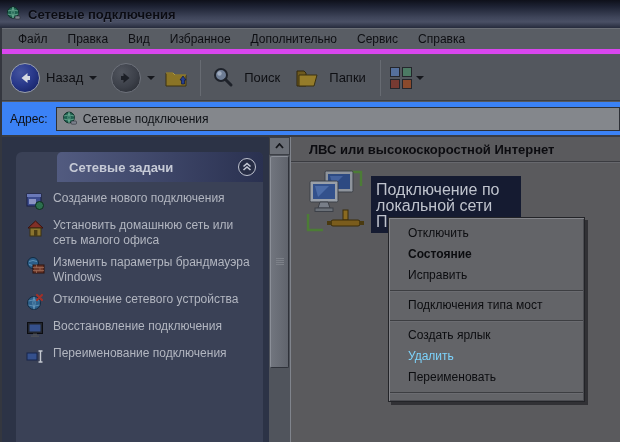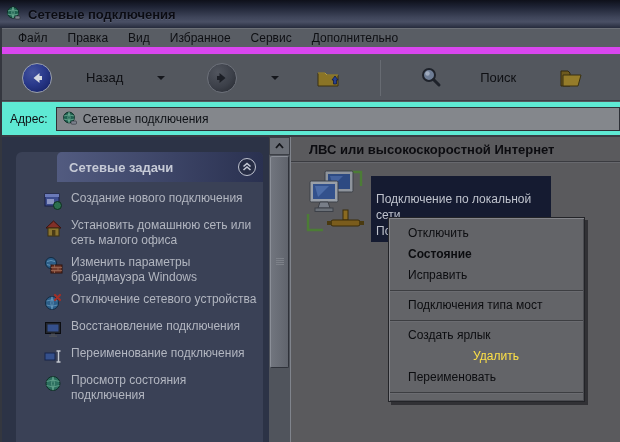--- a/index.html
+++ b/index.html
@@ -15,96 +15,96 @@
   .titlebar{
     position:absolute;top:0;left:0;right:0;height:28px;
     background:linear-gradient(180deg,#0e101a 0%,#1c2132 22%,#3f455a 62%,#4a5065 78%,#262b3c 100%);
     display:flex;align-items:center;padding-left:6px;
   }
   .titlebar .title{color:#0b0c13;font-weight:bold;font-size:13px;margin-left:6px;text-shadow:0 1px 0 rgba(120,126,145,.35);}
 
   
   .menubar{
     position:absolute;top:28px;left:2px;right:0;height:26px;background:#595d64;
-    border-top:1px solid #6c7077;border-bottom:7px solid #d946ef;
+    border-top:1px solid #6c7077;border-bottom:5px solid #d946ef;
     display:flex;align-items:center;padding-left:6px;font-size:12px;color:#0e0f13;
   }
   .menubar .mitem{padding:4px 10px;cursor:default;}
 
   
   .toolbar{
     position:absolute;top:55px;left:2px;right:0;height:46px;background:#53575e;
-    border-bottom:1px solid #3b3e45;display:flex;align-items:center;padding-left:20px;
-    font-size:13px;color:#0e0f13;gap:28px;
+    border-bottom:1px solid #3b3e45;display:flex;align-items:center;padding-left:8px;
+    font-size:13px;color:#0e0f13;
   }
   .circle-btn{width:30px;height:30px;border-radius:50%;border:1px solid #9aa0ac;
     display:flex;align-items:center;justify-content:center;flex-shrink:0;}
   .circle-back{background:radial-gradient(circle at 35% 30%,#44549e 0%,#2a3a8c 45%,#101c5c 100%);}
   .circle-fwd{background:radial-gradient(circle at 35% 30%,#51555e 0%,#3c4049 55%,#23262d 100%);border-color:#6d717a;}
   .tb-label{margin:0 4px 0 6px;}
   .caret{width:0;height:0;border-left:4px solid transparent;border-right:4px solid transparent;border-top:4px solid #15171c;margin:0 6px 0 2px;}
   .tb-sep{width:1px;height:36px;background:#3f424a;border-right:1px solid #676b72;margin:0 7px;}
   .tb-icon{margin:0 3px;flex-shrink:0;}
   .views-grid{display:grid;grid-template-columns:10px 10px;grid-template-rows:10px 10px;gap:2px;margin:0 2px;}
   .views-grid span{display:block;border:1px solid #24262c;}
 
   
   .addressbar{
-    position:absolute;top:102px;left:2px;right:0;height:35px;background:#5eead4;
+    position:absolute;top:102px;left:2px;right:0;height:35px;background:#3b82f6;
     border-bottom:2px solid #393c43;display:flex;align-items:center;padding:0 0 0 8px;
     font-size:12px;color:#0e0f13;
   }
   .addr-label{margin-right:8px;}
   .addr-input{flex:1;height:24px;background:#84878c;border:1px solid #2e3137;
     display:flex;align-items:center;padding:0 5px;color:#0f1217;gap:5px;}
 
   
   .sidebar{position:absolute;left:2px;top:137px;width:267px;bottom:0;background:#2c3346;}
   .taskbox{position:absolute;left:14px;top:15px;width:247px;bottom:-6px;background:#3a4156;border-radius:6px 6px 0 0;}
   .taskbox-header{
     height:30px;border-radius:5px 5px 0 0;
     background:linear-gradient(90deg,#525b80 0%,#3c4466 55%,#2a3150 100%);
     display:flex;align-items:center;justify-content:space-between;
     padding:0 7px 0 12px;color:#c6cad6;font-weight:bold;font-size:13px;margin-left:41px;
   }
   .chevron-btn{width:18px;height:18px;border-radius:50%;border:1px solid #bfc3d0;background:#272d45;
     display:flex;align-items:center;justify-content:center;}
-  .task-list{padding:9px 6px 0 10px;display:flex;flex-direction:column;gap:7px;margin-left:18px;}
+  .task-list{padding:9px 6px 0 10px;display:flex;flex-direction:column;gap:7px;}
   .task-item{display:flex;gap:8px;font-size:12px;line-height:15px;color:#b2b6c0;cursor:default;}
   .task-item svg{flex-shrink:0;margin-top:1px;}
 
   
   .vscroll{position:absolute;left:269px;top:137px;width:21px;bottom:0;background:#50545c;}
   .scroll-btn{position:absolute;top:0;left:0;right:0;height:18px;background:#6b6f77;
     border:1px solid #3c3f46;display:flex;align-items:center;justify-content:center;}
   .scroll-thumb{position:absolute;top:19px;left:1px;right:1px;height:212px;
     background:linear-gradient(90deg,#71757e 0%,#60646d 100%);
     border:1px solid #2f323a;border-top-color:#8b8f98;border-left-color:#8b8f98;border-radius:2px;}
   .thumb-grip{position:absolute;left:50%;top:50%;transform:translate(-50%,-50%);width:8px;}
   .thumb-grip i{display:block;height:1px;background:#383b43;border-bottom:1px solid #7d8189;margin-bottom:1px;}
 
   
   .main{position:absolute;left:290px;top:137px;right:0;bottom:0;background:#5a5a5d;border-left:1px solid #80848c;}
   .group-header{margin:5px 0 0 18px;font-size:13px;font-weight:bold;color:#0c0c10;}
   .group-rule{height:1px;background:#3a3b40;margin-top:4px;box-shadow:0 1px 0 rgba(130,133,140,.35);}
   .lan-icon{position:absolute;left:12px;top:31px;}
-  .tile-sel{position:absolute;left:80px;top:39px;width:180px;background:#151b31;color:#bfc3cd;
-    font-size:12px;line-height:16px;padding:15px 5px 3px;}
+  .tile-sel{position:absolute;left:80px;top:39px;width:150px;background:#151b31;color:#bfc3cd;
+    font-size:16px;line-height:16px;padding:6px 5px 3px;}
   .tile-status{width:17px;overflow:hidden;white-space:nowrap;}
 
   
   .context-menu{
     position:absolute;left:388px;top:217px;width:197px;z-index:10;
     background:#636468;border:1px solid #232428;
     box-shadow:inset 1px 1px 0 #84858a,inset -1px -1px 0 #4b4c51,3px 3px 0 rgba(16,16,20,.55);
     padding:5px 0 4px;font-size:12px;color:#0c0d10;
   }
   .menu-item{height:21px;line-height:21px;padding-left:19px;cursor:default;}
   .menu-item.default{font-weight:bold;}
-  .menu-item.disabled{color:#fde047;text-align:center;}
+  .menu-item.disabled{color:#7dd3fc;}
   .menu-sep{height:1px;background:#3d3e42;box-shadow:0 1px 0 rgba(125,128,135,.3);margin:4px 1px;}
 </style>
 </head>
 <body>
 
 <div class="window">
 
   <div class="titlebar">
     <svg width="16" height="16" viewBox="0 0 16 16">
       <circle cx="7" cy="6.5" r="5.6" fill="#1e6150" stroke="#0c2f26"></circle>
@@ -112,22 +112,23 @@
       <rect x="9" y="10" width="5" height="3" rx="1" fill="#7b818c" stroke="#2c2f36" stroke-width=".6"></rect>
     </svg>
     <span class="title">Сетевые подключения</span>
   </div>
 
   <div class="menubar">
     <span class="mitem">Файл</span>
     <span class="mitem">Правка</span>
     <span class="mitem">Вид</span>
     <span class="mitem">Избранное</span>
+    <span class="mitem">Дополнительно</span>
     <span class="mitem">Сервис</span>
-    <span class="mitem">Дополнительно</span>
+    <span class="mitem">Справка</span>
   </div>
 
   <div class="toolbar">
     <div class="circle-btn circle-back">
       <svg width="16" height="16" viewBox="0 0 16 16">
         <path d="M10.5 3 L4.5 8 L10.5 13 L10.5 10 L13 10 L13 6 L10.5 6 Z" fill="#d6dae2"></path>
       </svg>
     </div>
     <span class="tb-label">Назад</span>
     <span class="caret"></span>
@@ -237,27 +238,20 @@
         </div>
 
         <div class="task-item">
           <svg width="19" height="19" viewBox="0 0 19 19">
             <rect x="1" y="6" width="10" height="7" fill="#35508c" stroke="#16244a"></rect>
             <path d="M12.5 4 h4 M14.5 4 v11 M12.5 15 h4" stroke="#c4c8d0" stroke-width="1.4"></path>
           </svg>
           <span>Переименование подключения</span>
         </div>
 
-        <div class="task-item">
-          <svg width="19" height="19" viewBox="0 0 19 19">
-            <circle cx="9" cy="9.5" r="7" fill="#2c6f5f" stroke="#0e2e26"></circle>
-            <path d="M2.5 7.5 Q9 4.5 15.5 7.5 M2.5 11.5 Q9 14.5 15.5 11.5 M9 2.8 Q6 9.5 9 16.2 M9 2.8 Q12 9.5 9 16.2" stroke="#6fae96" stroke-width=".7" fill="none"></path>
-          </svg>
-          <span>Просмотр состояния подключения</span>
-        </div>
 
       </div>
     </div>
   </div>
 
   <div class="vscroll">
     <div class="scroll-btn">
       <svg width="9" height="6" viewBox="0 0 9 6">
         <path d="M1 5 L4.5 1 L8 5" fill="none" stroke="#14161b" stroke-width="1.8"></path>
       </svg>

